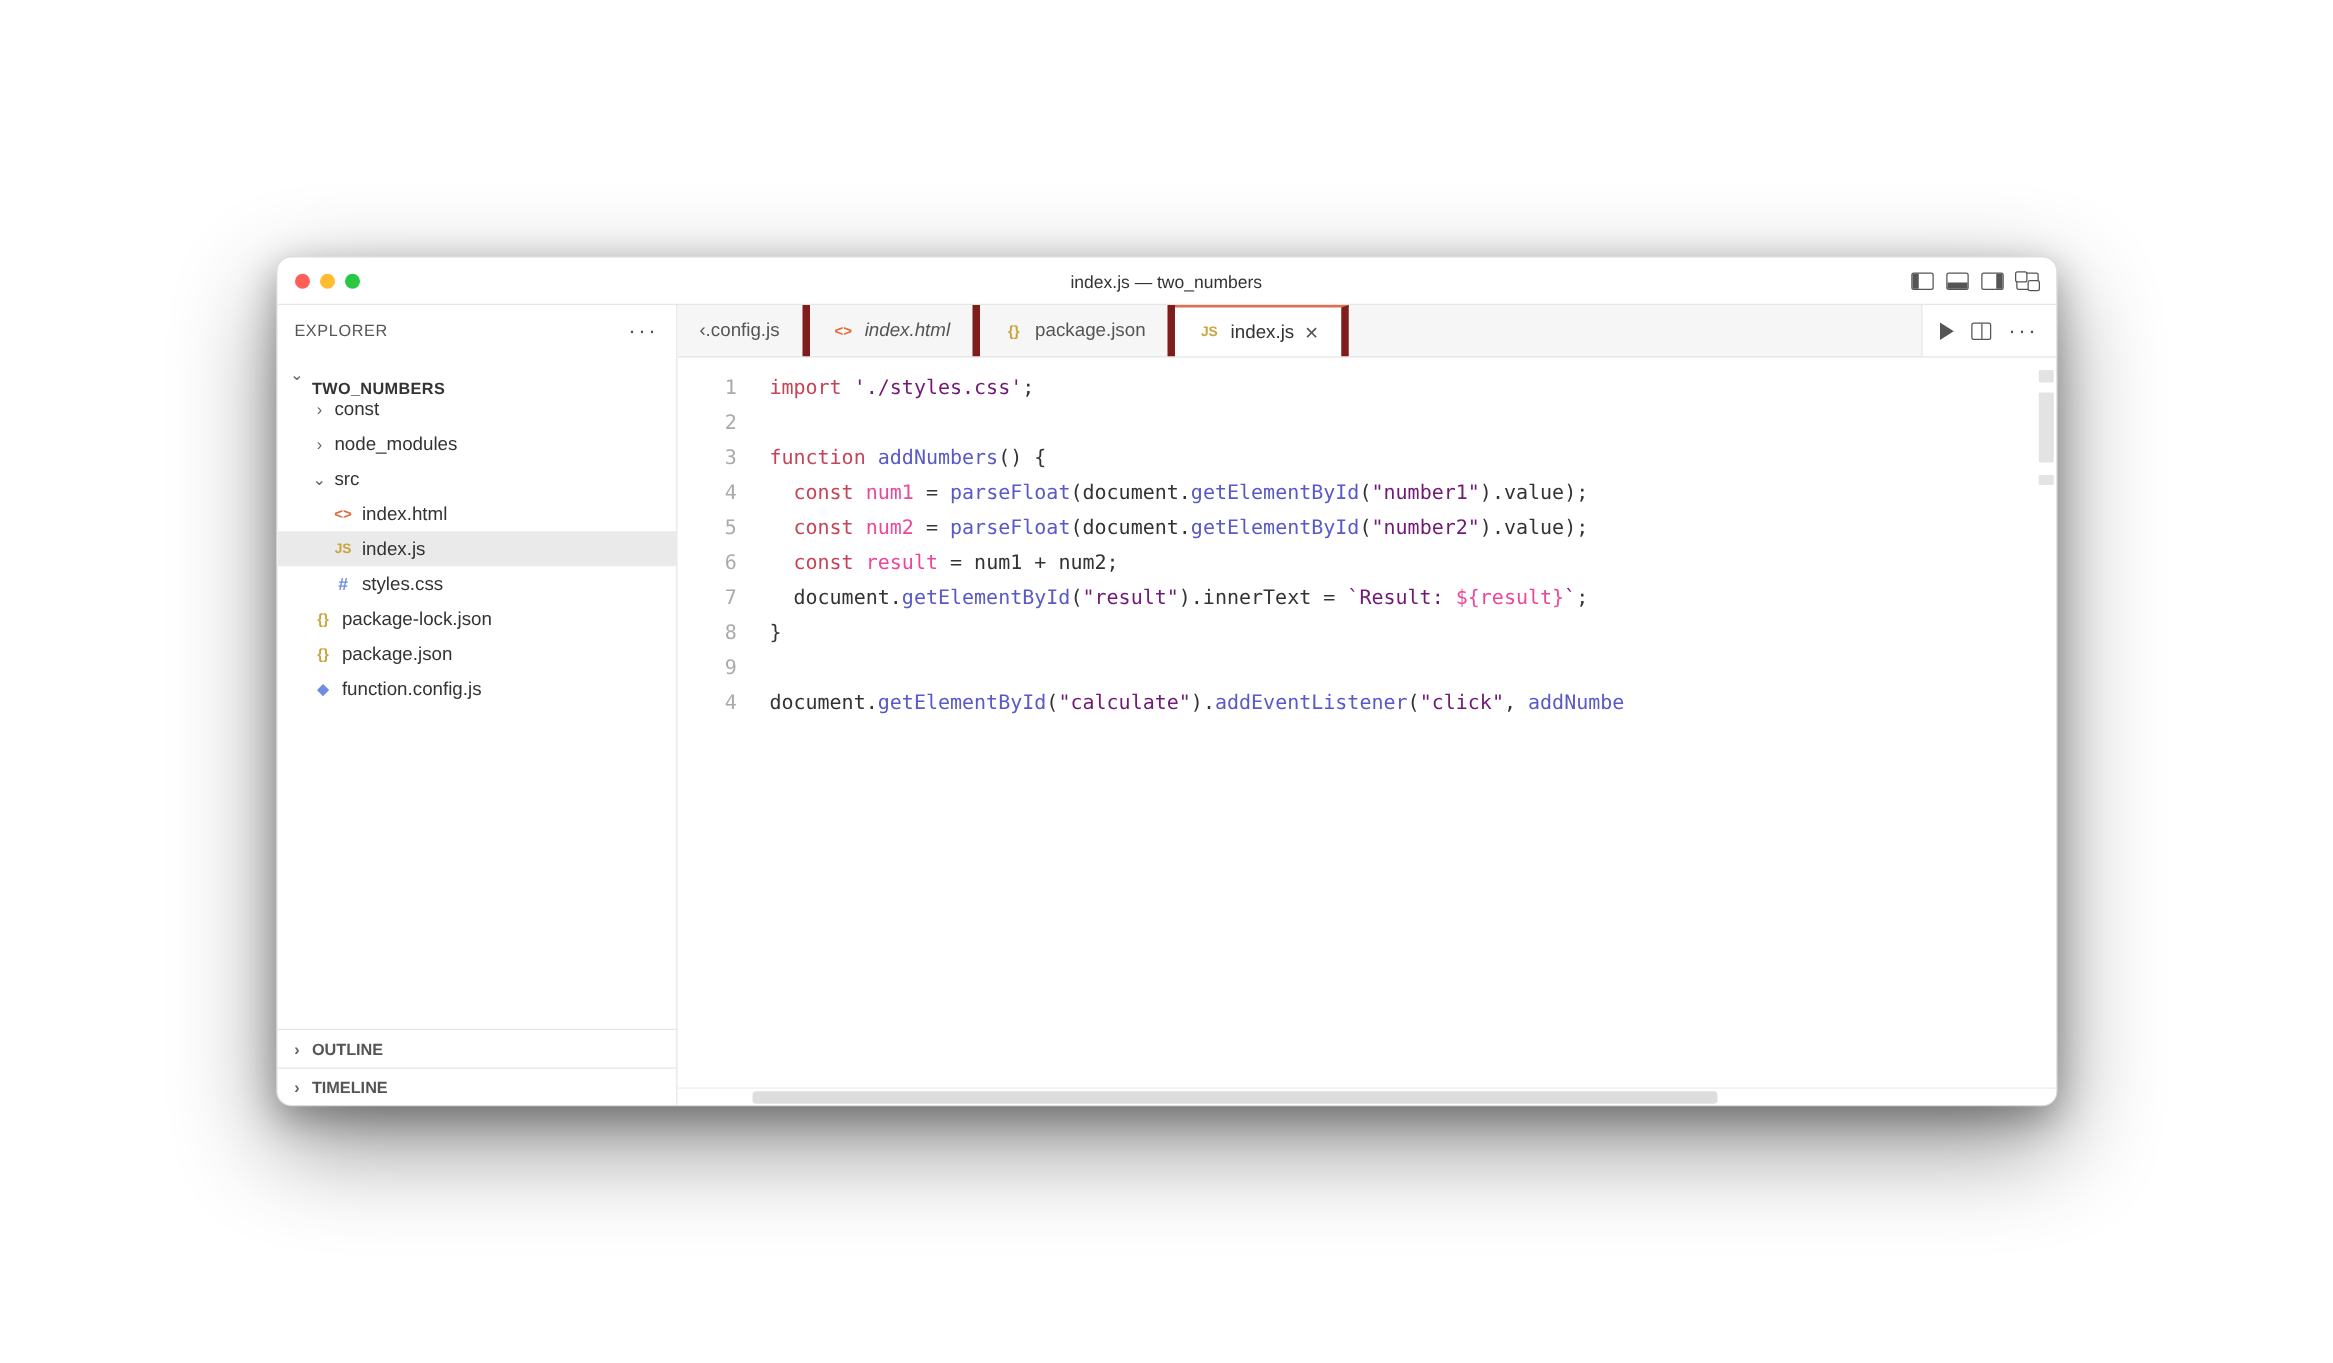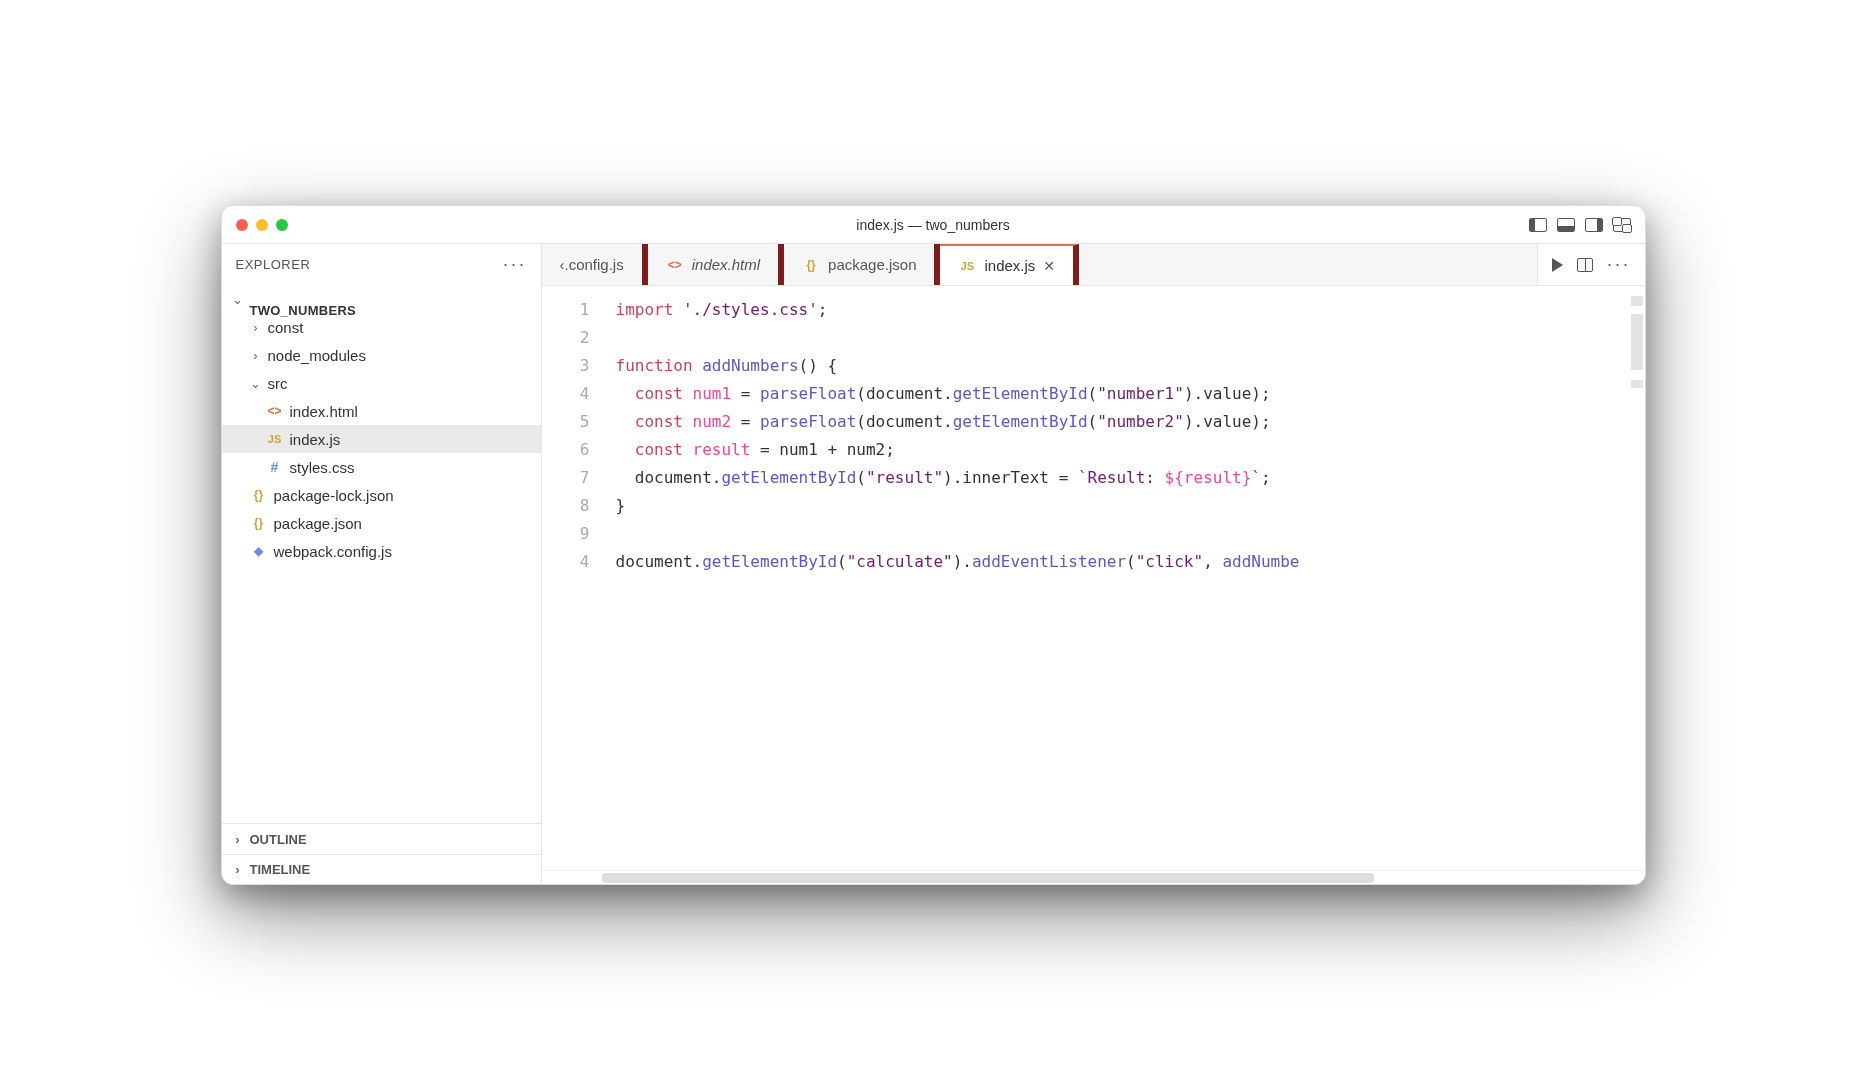--- a/index.html
+++ b/index.html
@@ -174,21 +174,21 @@
         <div class="tree-row indent1">
           <span class="file-ico ico-json">{}</span>
           <span class="label">package-lock.json</span>
         </div>
         <div class="tree-row indent1">
           <span class="file-ico ico-json">{}</span>
           <span class="label">package.json</span>
         </div>
         <div class="tree-row indent1">
           <span class="file-ico ico-webpack">◆</span>
-          <span class="label">webpack.config.js</span>
+          <span class="label">function.config.js</span>
         </div>
       </div>
       <div class="bottom-panels">
         <div class="panel-row">
           <span class="chev">›</span>
           <span>OUTLINE</span>
         </div>
         <div class="panel-row" style="border-top:1px solid #e5e5e5">
           <span class="chev">›</span>
           <span>TIMELINE</span>

